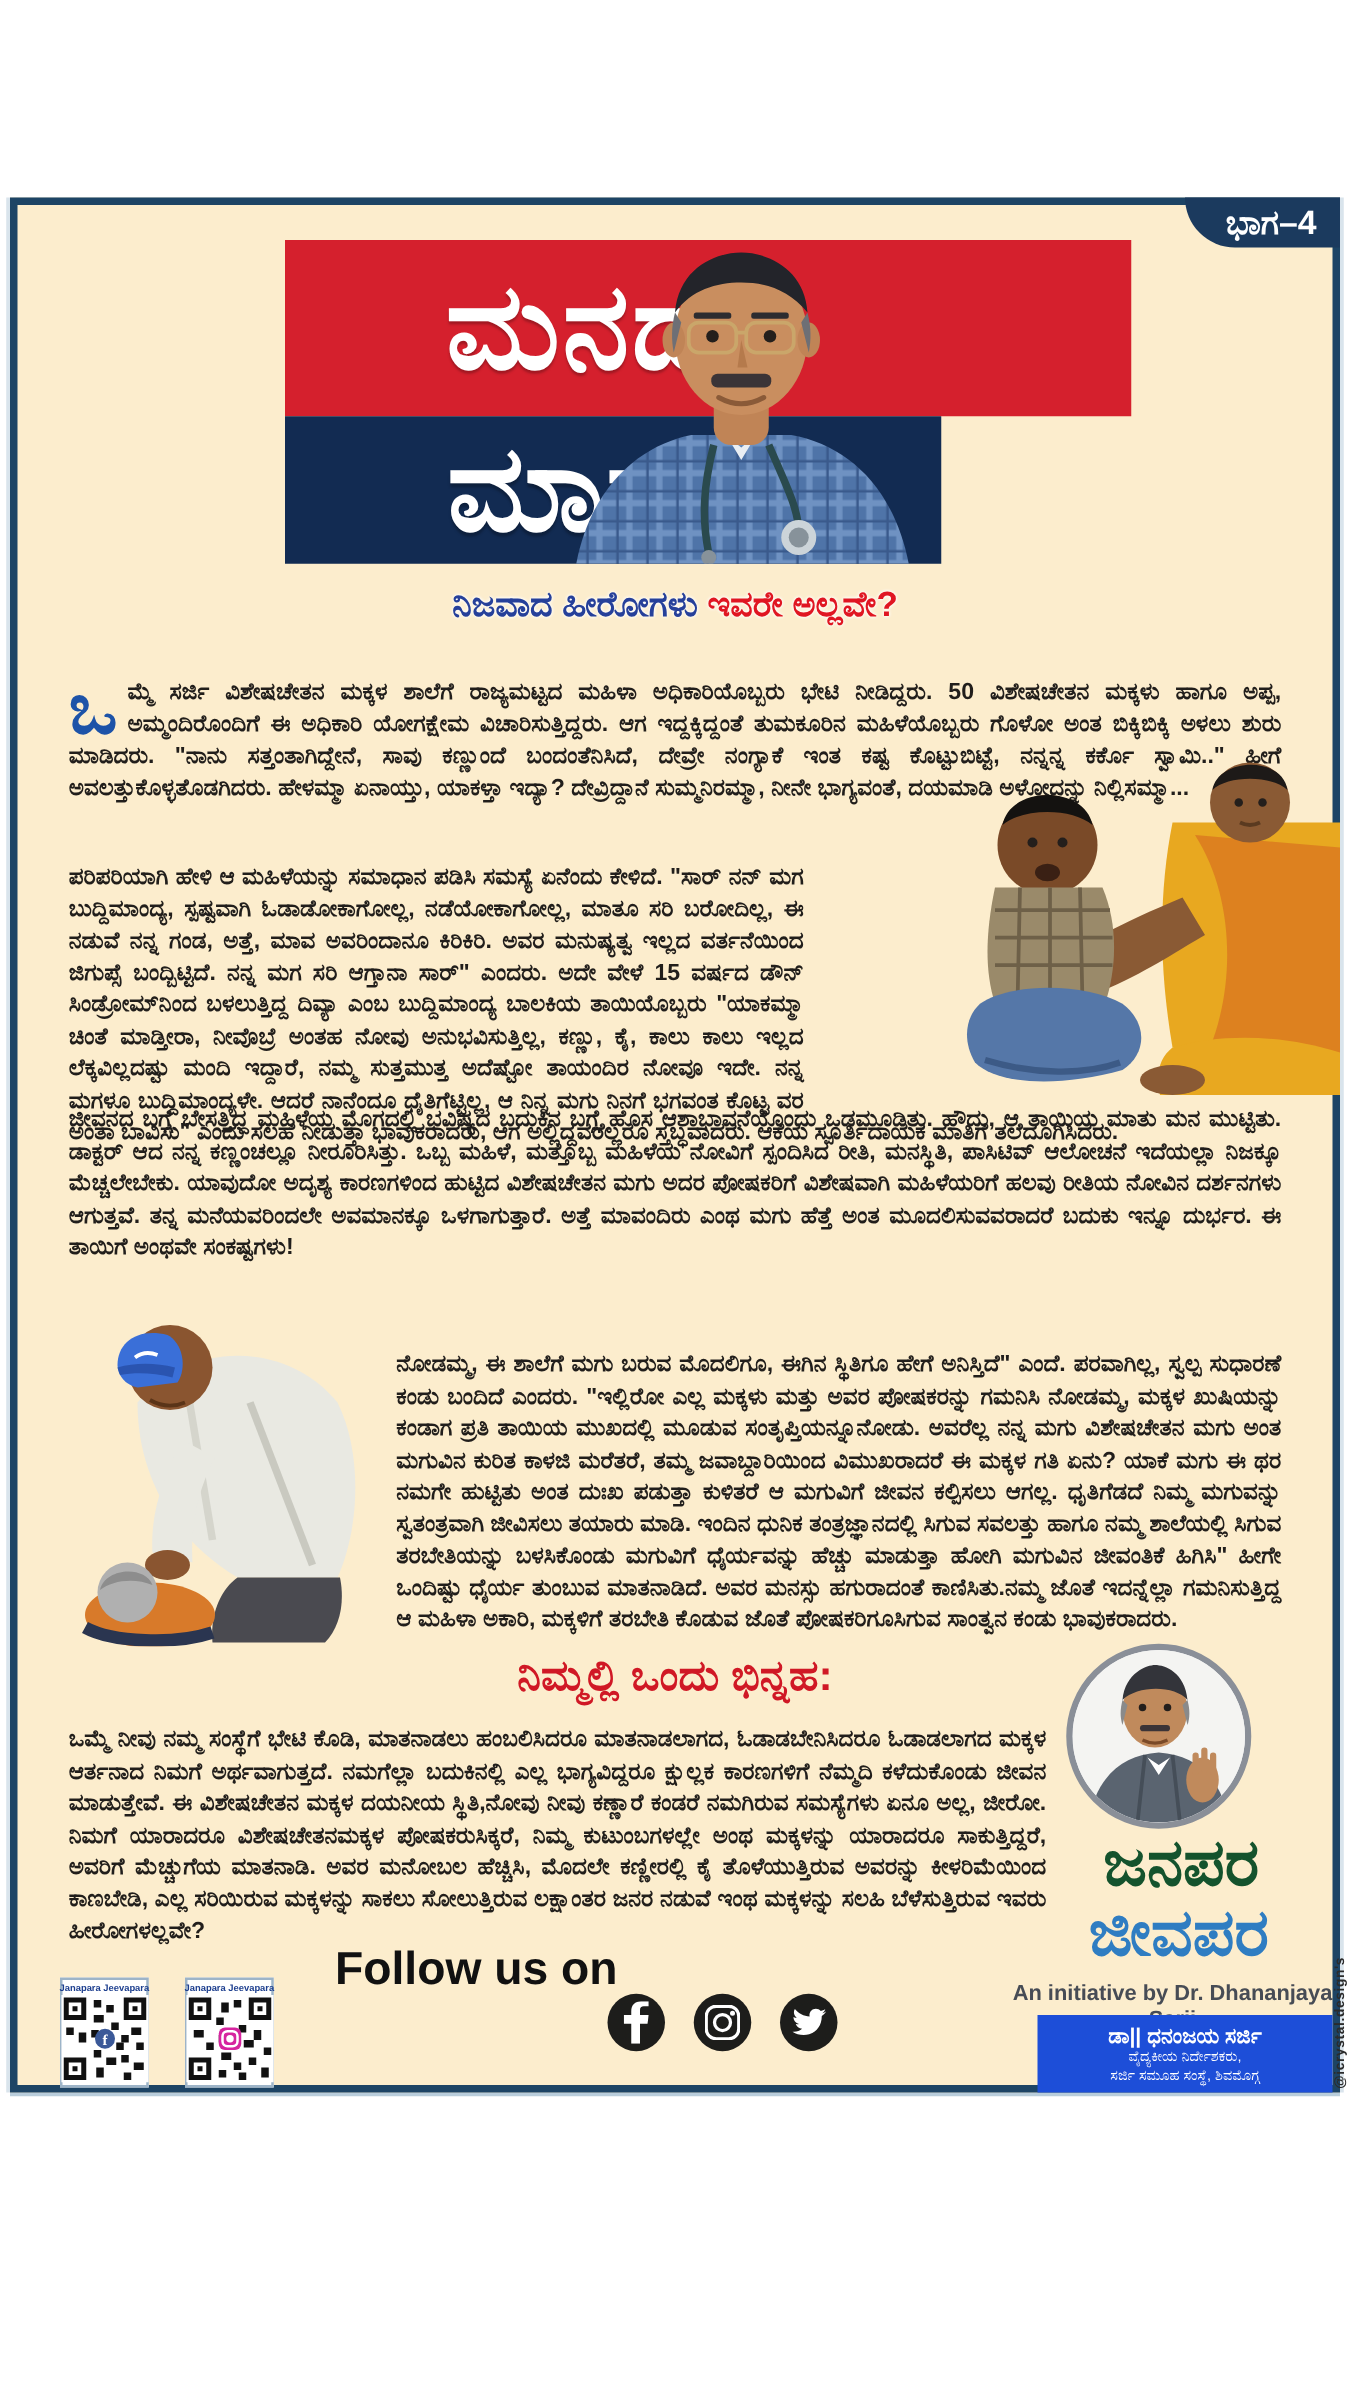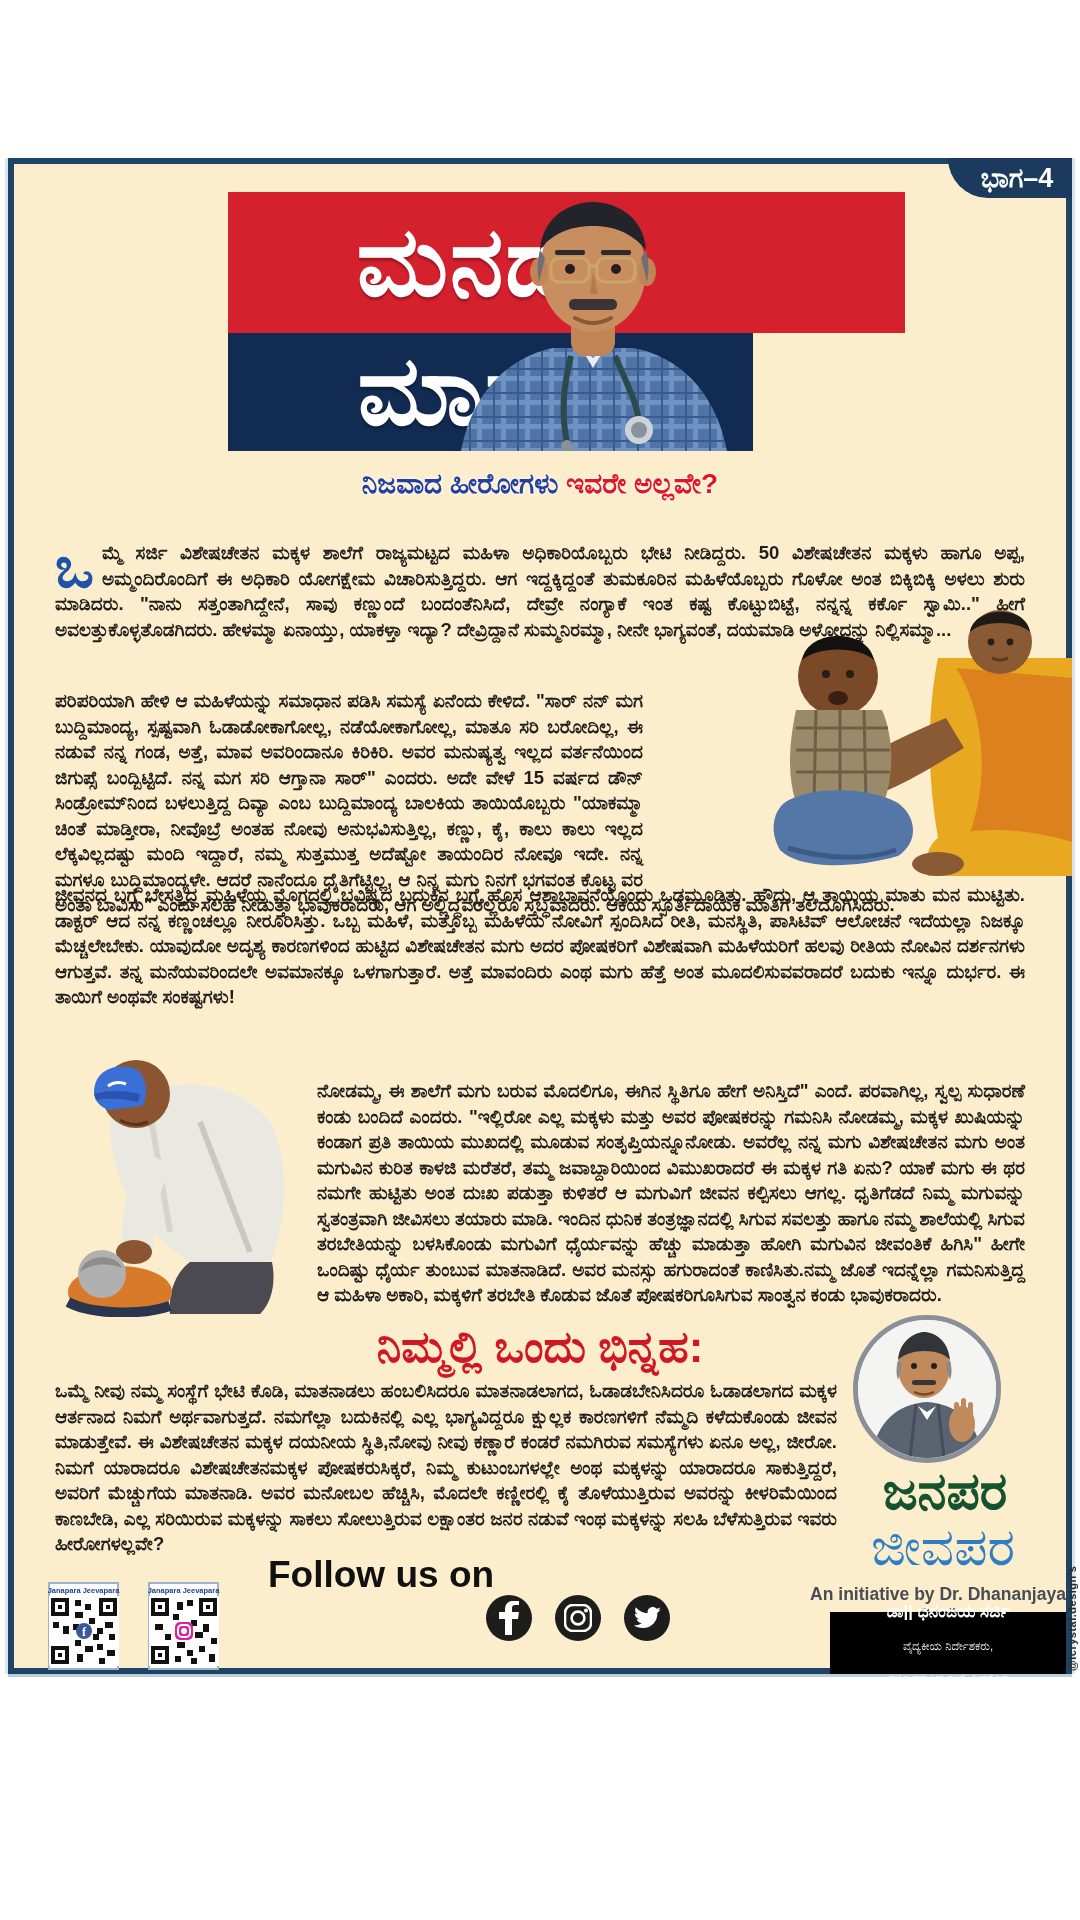--- a/index.html
+++ b/index.html
@@ -35,37 +35,37 @@
   
   .para{
     left:55px;width:970px;color:#211e1b;font-size:18.5px;line-height:25.5px;
     font-weight:bold;text-align:justify;margin:0;
   }
   .dropcap{float:left;color:#1d53a8;font-size:58px;line-height:46px;padding:4px 8px 0 0;font-weight:bold;}
   .spacer-right{float:right;width:368px;height:196px;margin-left:14px;}
   #p4{padding-left:262px;width:708px;margin-top:32px;}
   #p5{width:782px;}
   .heading2{left:14px;top:1322px;width:1052px;text-align:center;color:#d01825;
-    font-size:44px;font-weight:bold;}
+    font-size:34px;font-weight:bold;}
   
   .ph{overflow:visible;}
   
   .portrait{
     left:853px;top:1315px;width:148px;height:148px;border-radius:50%;
     border:5px solid #8a8f98;background:#f2f3f4;box-sizing:border-box;overflow:hidden;
   }
   .logo1{left:820px;top:1463px;width:250px;text-align:center;color:#14532d;
     font-size:52px;font-weight:bold;line-height:56px;}
   .logo2{left:812px;top:1518px;width:262px;text-align:center;color:#2f7dc2;
-    font-size:52px;font-weight:normal;line-height:58px;}
+    font-size:52px;font-weight:bold;line-height:58px;}
   .initiative{left:800px;top:1584px;width:276px;text-align:center;color:#474c55;
     font-size:17.5px;font-weight:bold;}
   .sigbox{
-    left:830px;top:1612px;width:236px;height:62px;background:#000000;color:#fff;
-    display:flex;flex-direction:column;align-items:center;justify-content:center;line-height:1.25;gap:17px;
+    left:830px;top:1612px;width:236px;height:62px;background:#1d4ed8;color:#fff;
+    display:flex;flex-direction:column;align-items:center;justify-content:center;line-height:1.25;
   }
   .sigbox .n{font-size:17px;font-weight:bold;}
   .sigbox .s{font-size:11.5px;}
   .credit{
     left:1066px;top:1548px;width:14px;height:140px;color:#2b2b2b;font-size:11px;font-weight:bold;
     writing-mode:vertical-rl;transform:rotate(180deg);text-align:center;letter-spacing:.5px;
   }
   
   .qr{
     top:1582px;width:71px;height:88px;background:#ffffff;border:2px solid #9db4c8;

